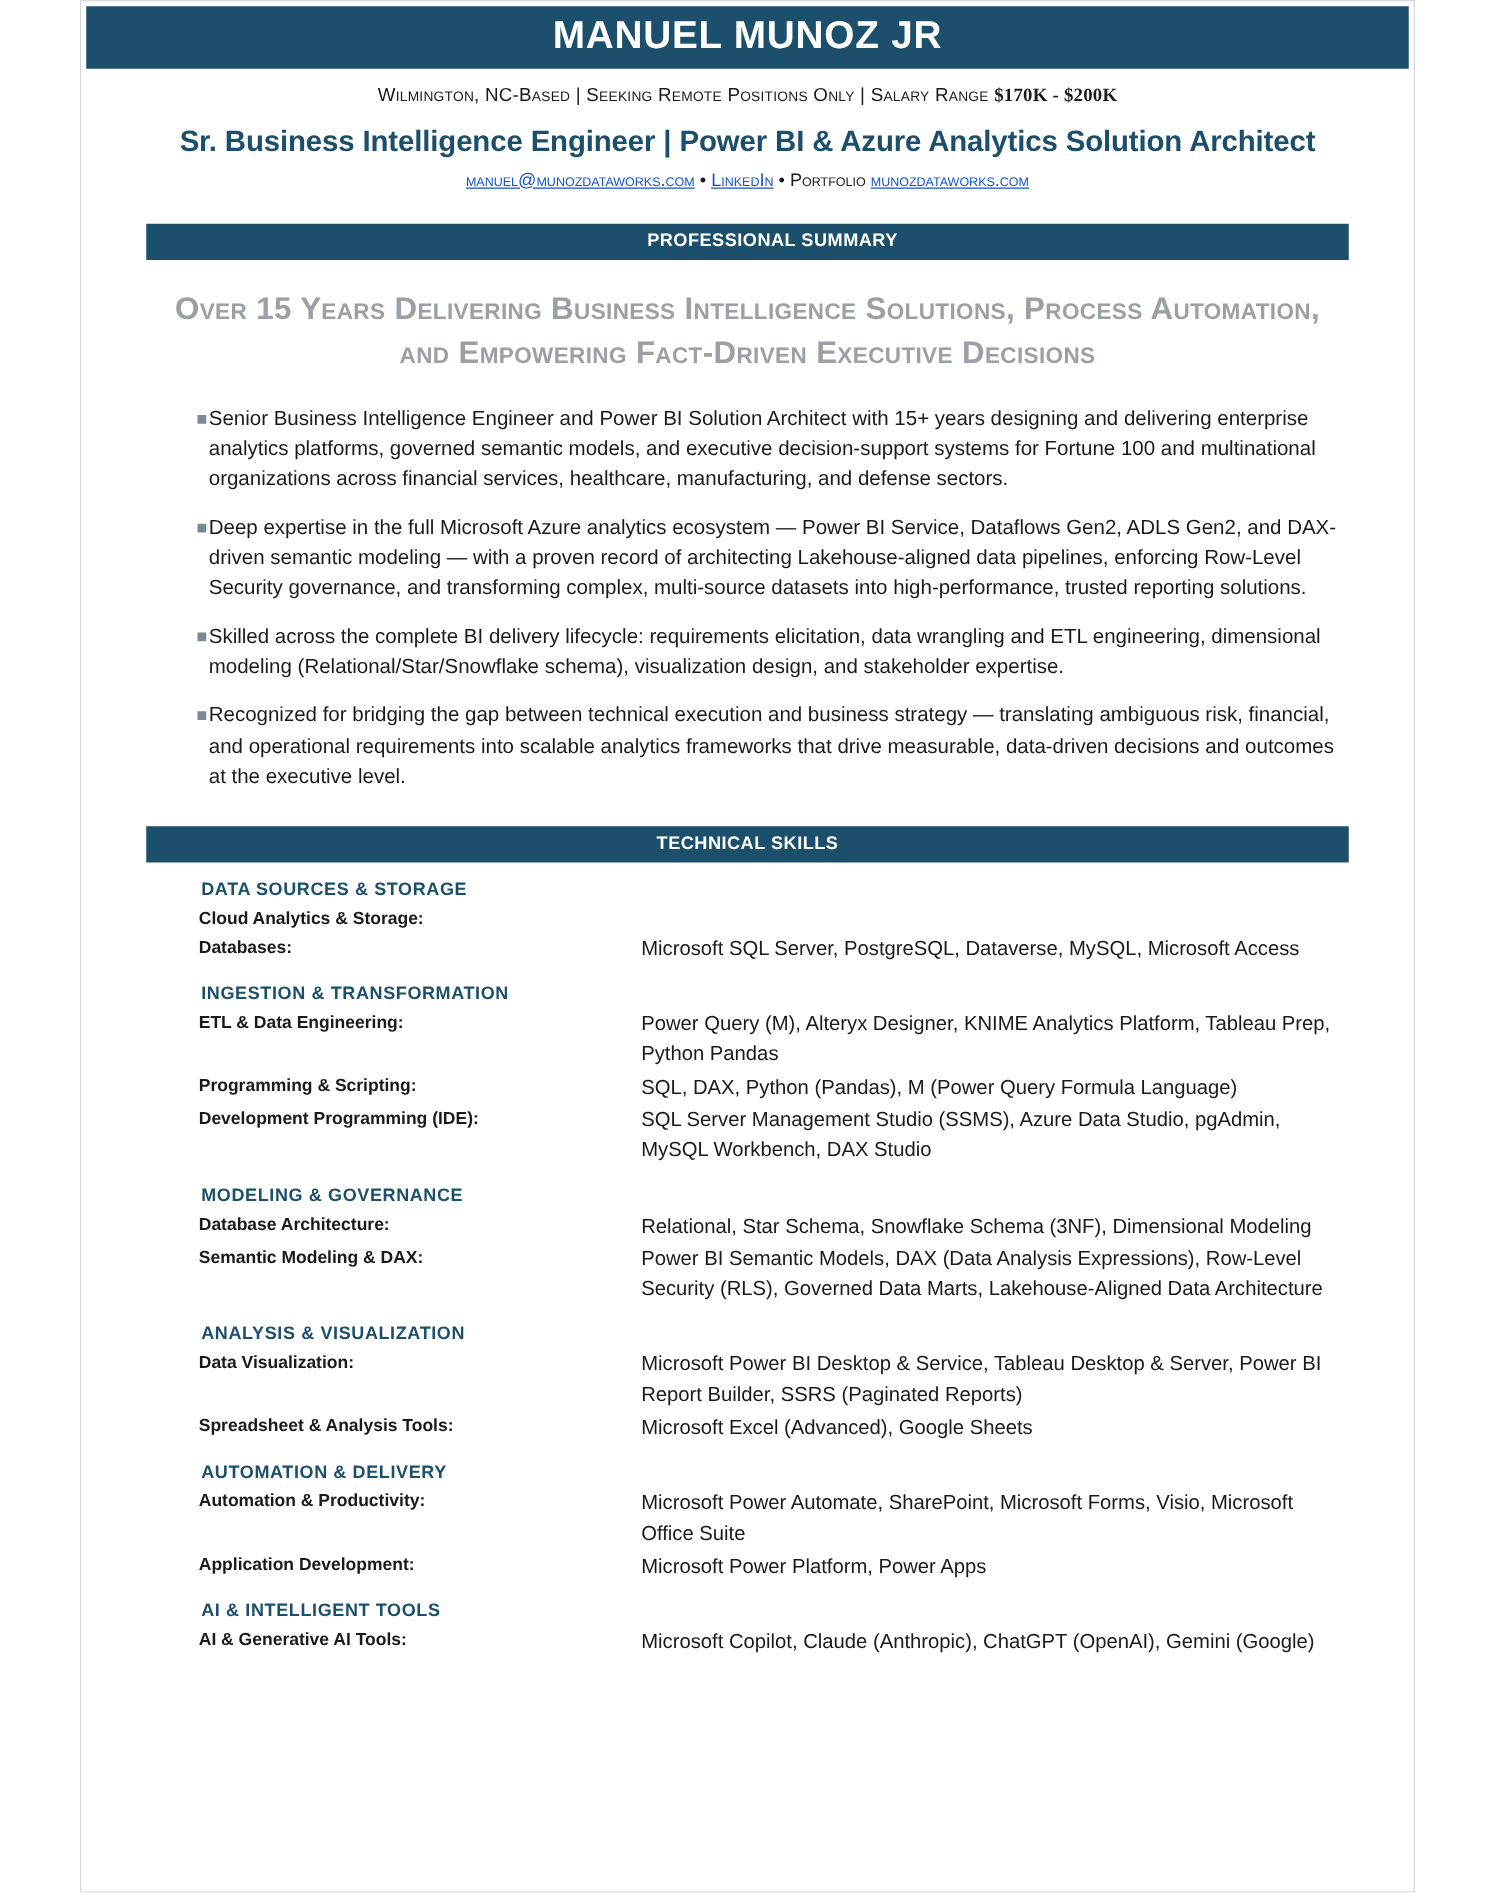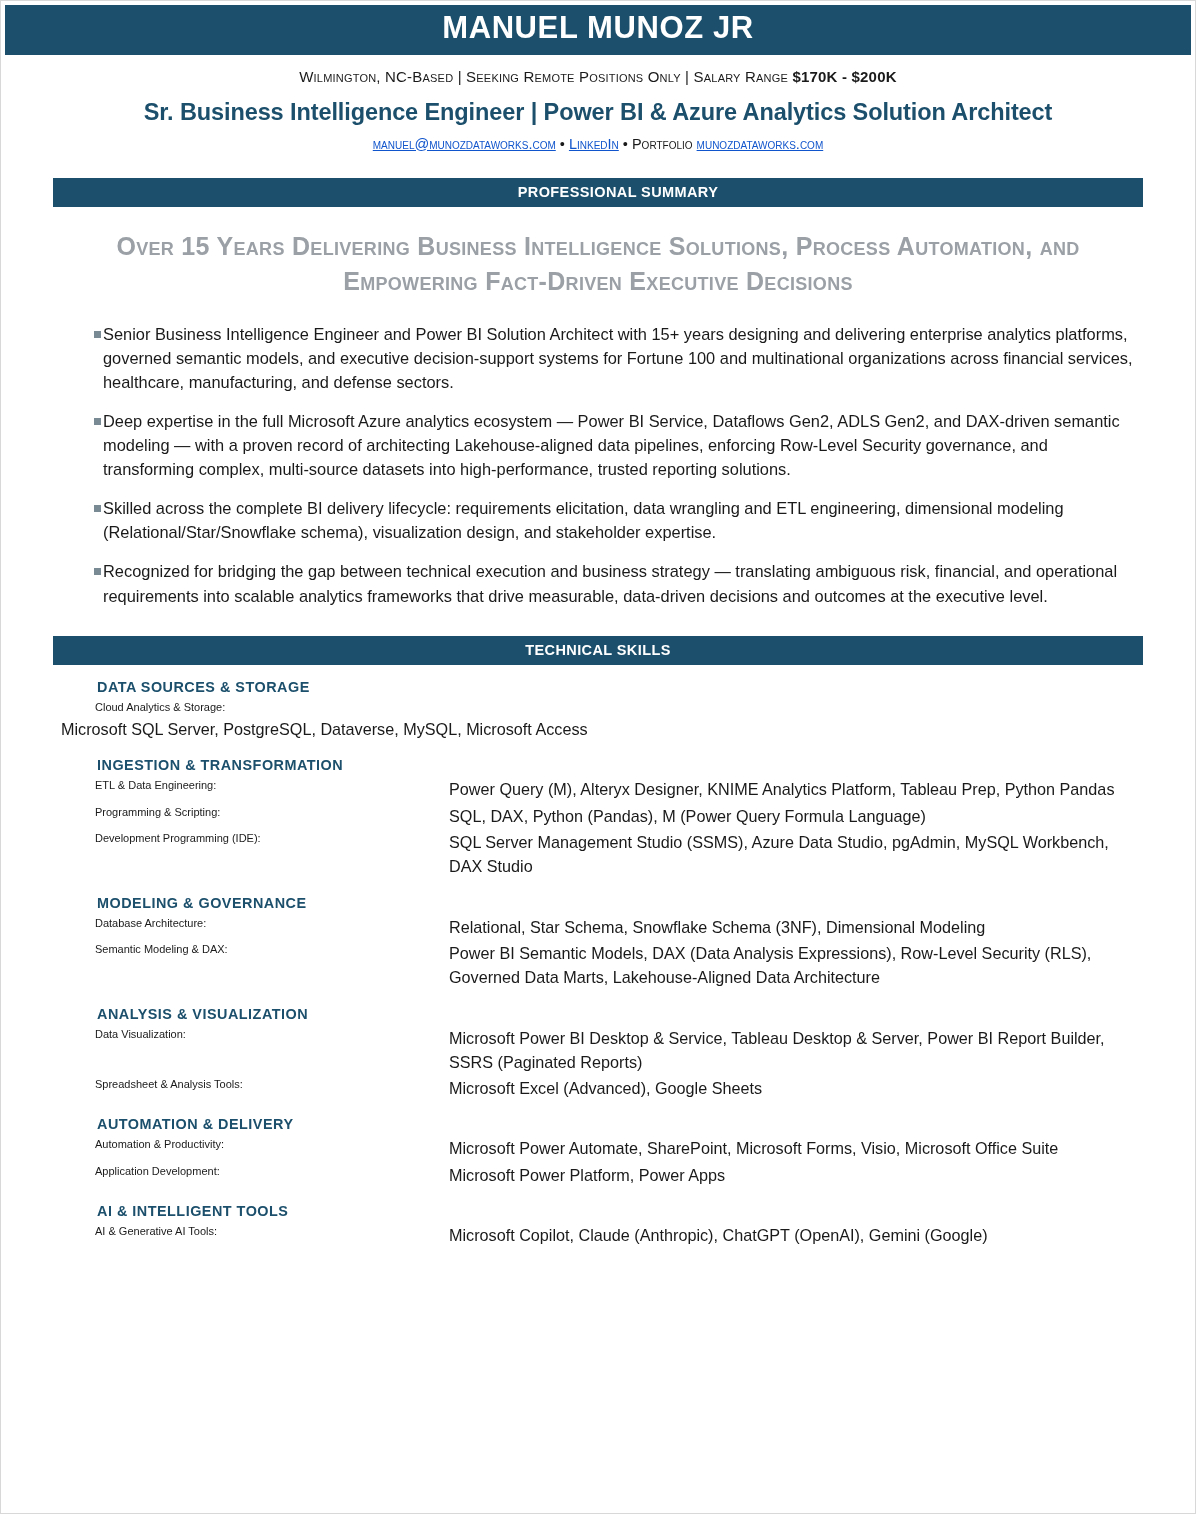--- a/index.html
+++ b/index.html
@@ -6,21 +6,21 @@
     margin: 0;
     padding: 0;
     background: #ffffff;
   }
   body {
     font-family: "Liberation Sans", sans-serif;
     color: #1a1a1a;
   }
   .page {
     position: relative;
-    width: 1196px;
+    width: 1068px;
     height: 1514px;
     margin: 0 auto;
     background: #ffffff;
     box-sizing: border-box;
     border: 1px solid #d8d8d8;
     overflow: hidden;
   }
 
   
   .name-band {
@@ -38,21 +38,21 @@
   }
 
   .subline {
     text-align: center;
     font-size: 15px;
     color: #1a1a1a;
     margin-top: 13px;
     font-variant: small-caps;
     letter-spacing: 0.2px;
   }
-  .subline b { font-weight: bold; }
+  .subline b { font-weight: bold; font-family: Liberation Serif, serif; }
 
   .title-line {
     text-align: center;
     font-size: 23.5px;
     font-weight: bold;
     color: #1b4f6b;
     margin-top: 14px;
     letter-spacing: -0.1px;
   }
 
@@ -136,25 +136,26 @@
   .skills .first-head { margin-top: 10px; }
 
   .skill-row {
     display: flex;
     align-items: flex-start;
     margin: 0 0 2px 0;
   }
   .skill-label {
     width: 388px;
     flex: 0 0 388px;
-    font-size: 11px;
+    font-size: 14px;
     line-height: 1.5;
     padding-left: 34px;
     box-sizing: border-box;
     color: #1a1a1a;
+    font-weight: bold;
   }
   .skill-value {
     flex: 1 1 auto;
     font-size: 16.2px;
     line-height: 1.5;
     color: #1a1a1a;
   }
 </style>
 </head>
 <body>
@@ -188,20 +189,21 @@
 
   <div class="section-bar skills-bar">TECHNICAL SKILLS</div>
 
   <div class="skills">
 
     <div class="skill-group-head first-head">DATA SOURCES &amp; STORAGE</div>
     <div class="skill-row">
       <div class="skill-label">Cloud Analytics &amp; Storage:</div>
     </div>
     <div class="skill-row">
+      <div class="skill-label">Databases:</div>
       <div class="skill-value">Microsoft SQL Server, PostgreSQL, Dataverse, MySQL, Microsoft Access</div>
     </div>
 
     <div class="skill-group-head">INGESTION &amp; TRANSFORMATION</div>
     <div class="skill-row">
       <div class="skill-label">ETL &amp; Data Engineering:</div>
       <div class="skill-value">Power Query (M), Alteryx Designer, KNIME Analytics Platform, Tableau Prep, Python Pandas</div>
     </div>
     <div class="skill-row">
       <div class="skill-label">Programming &amp; Scripting:</div>

